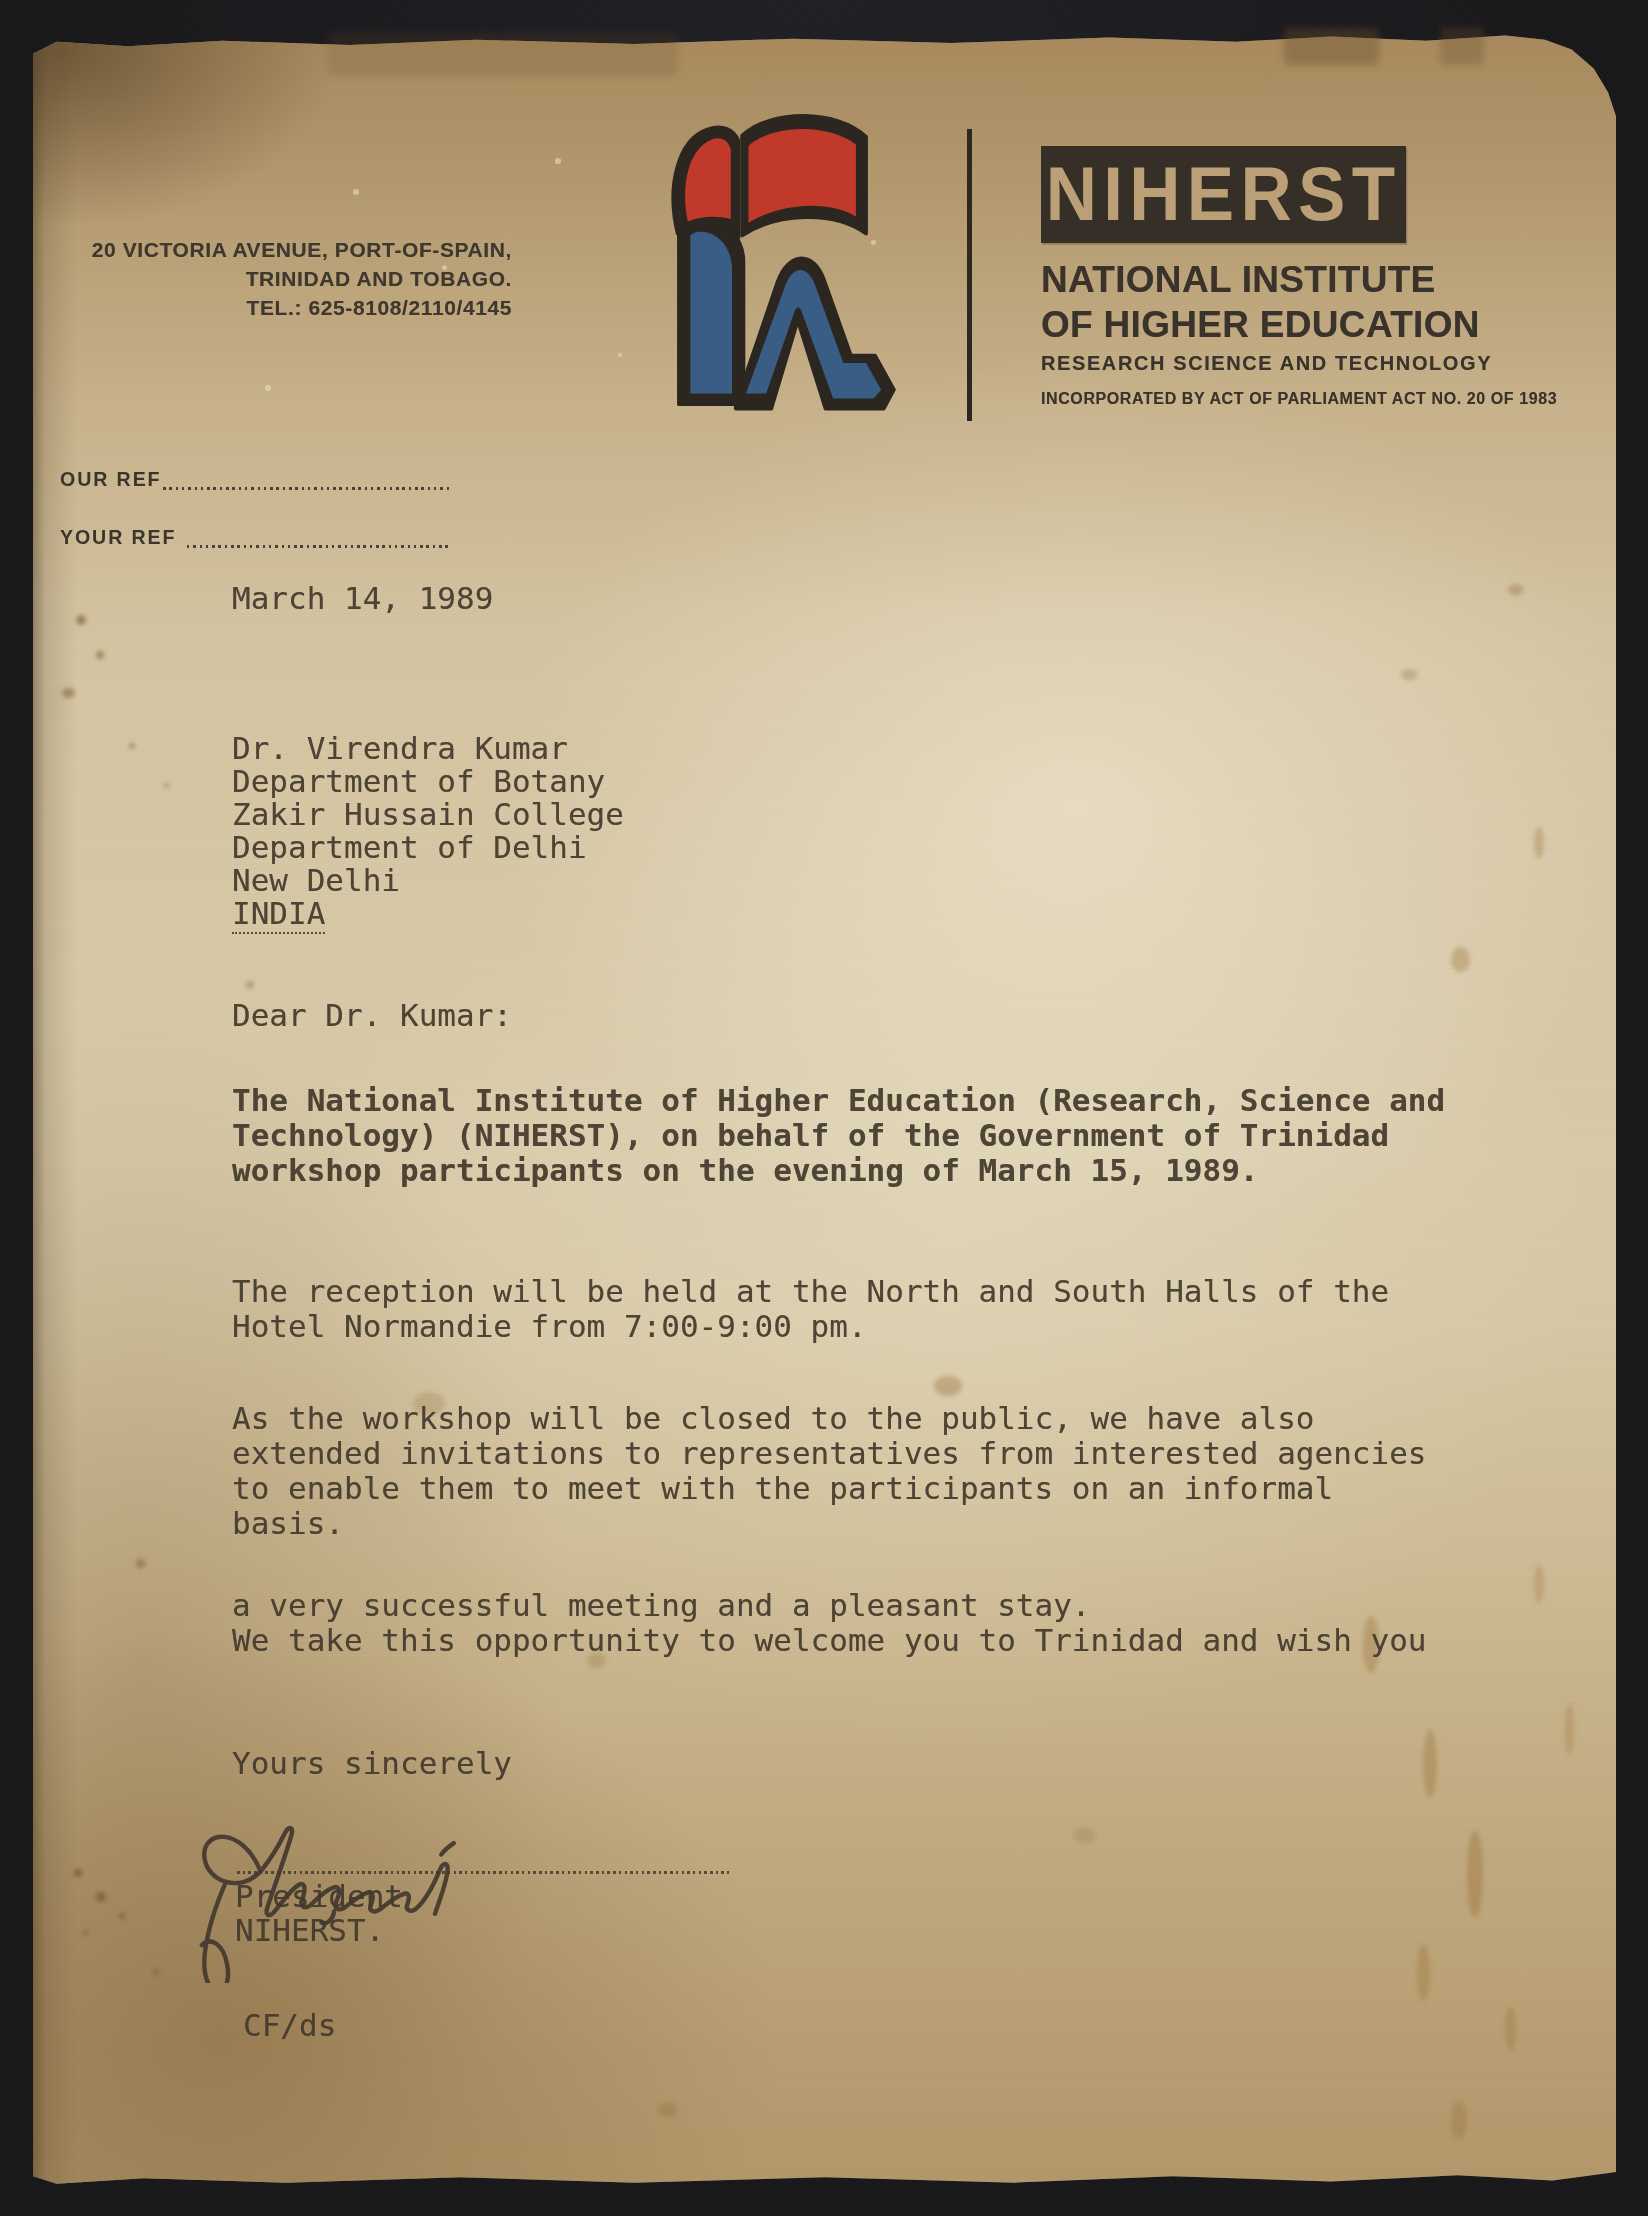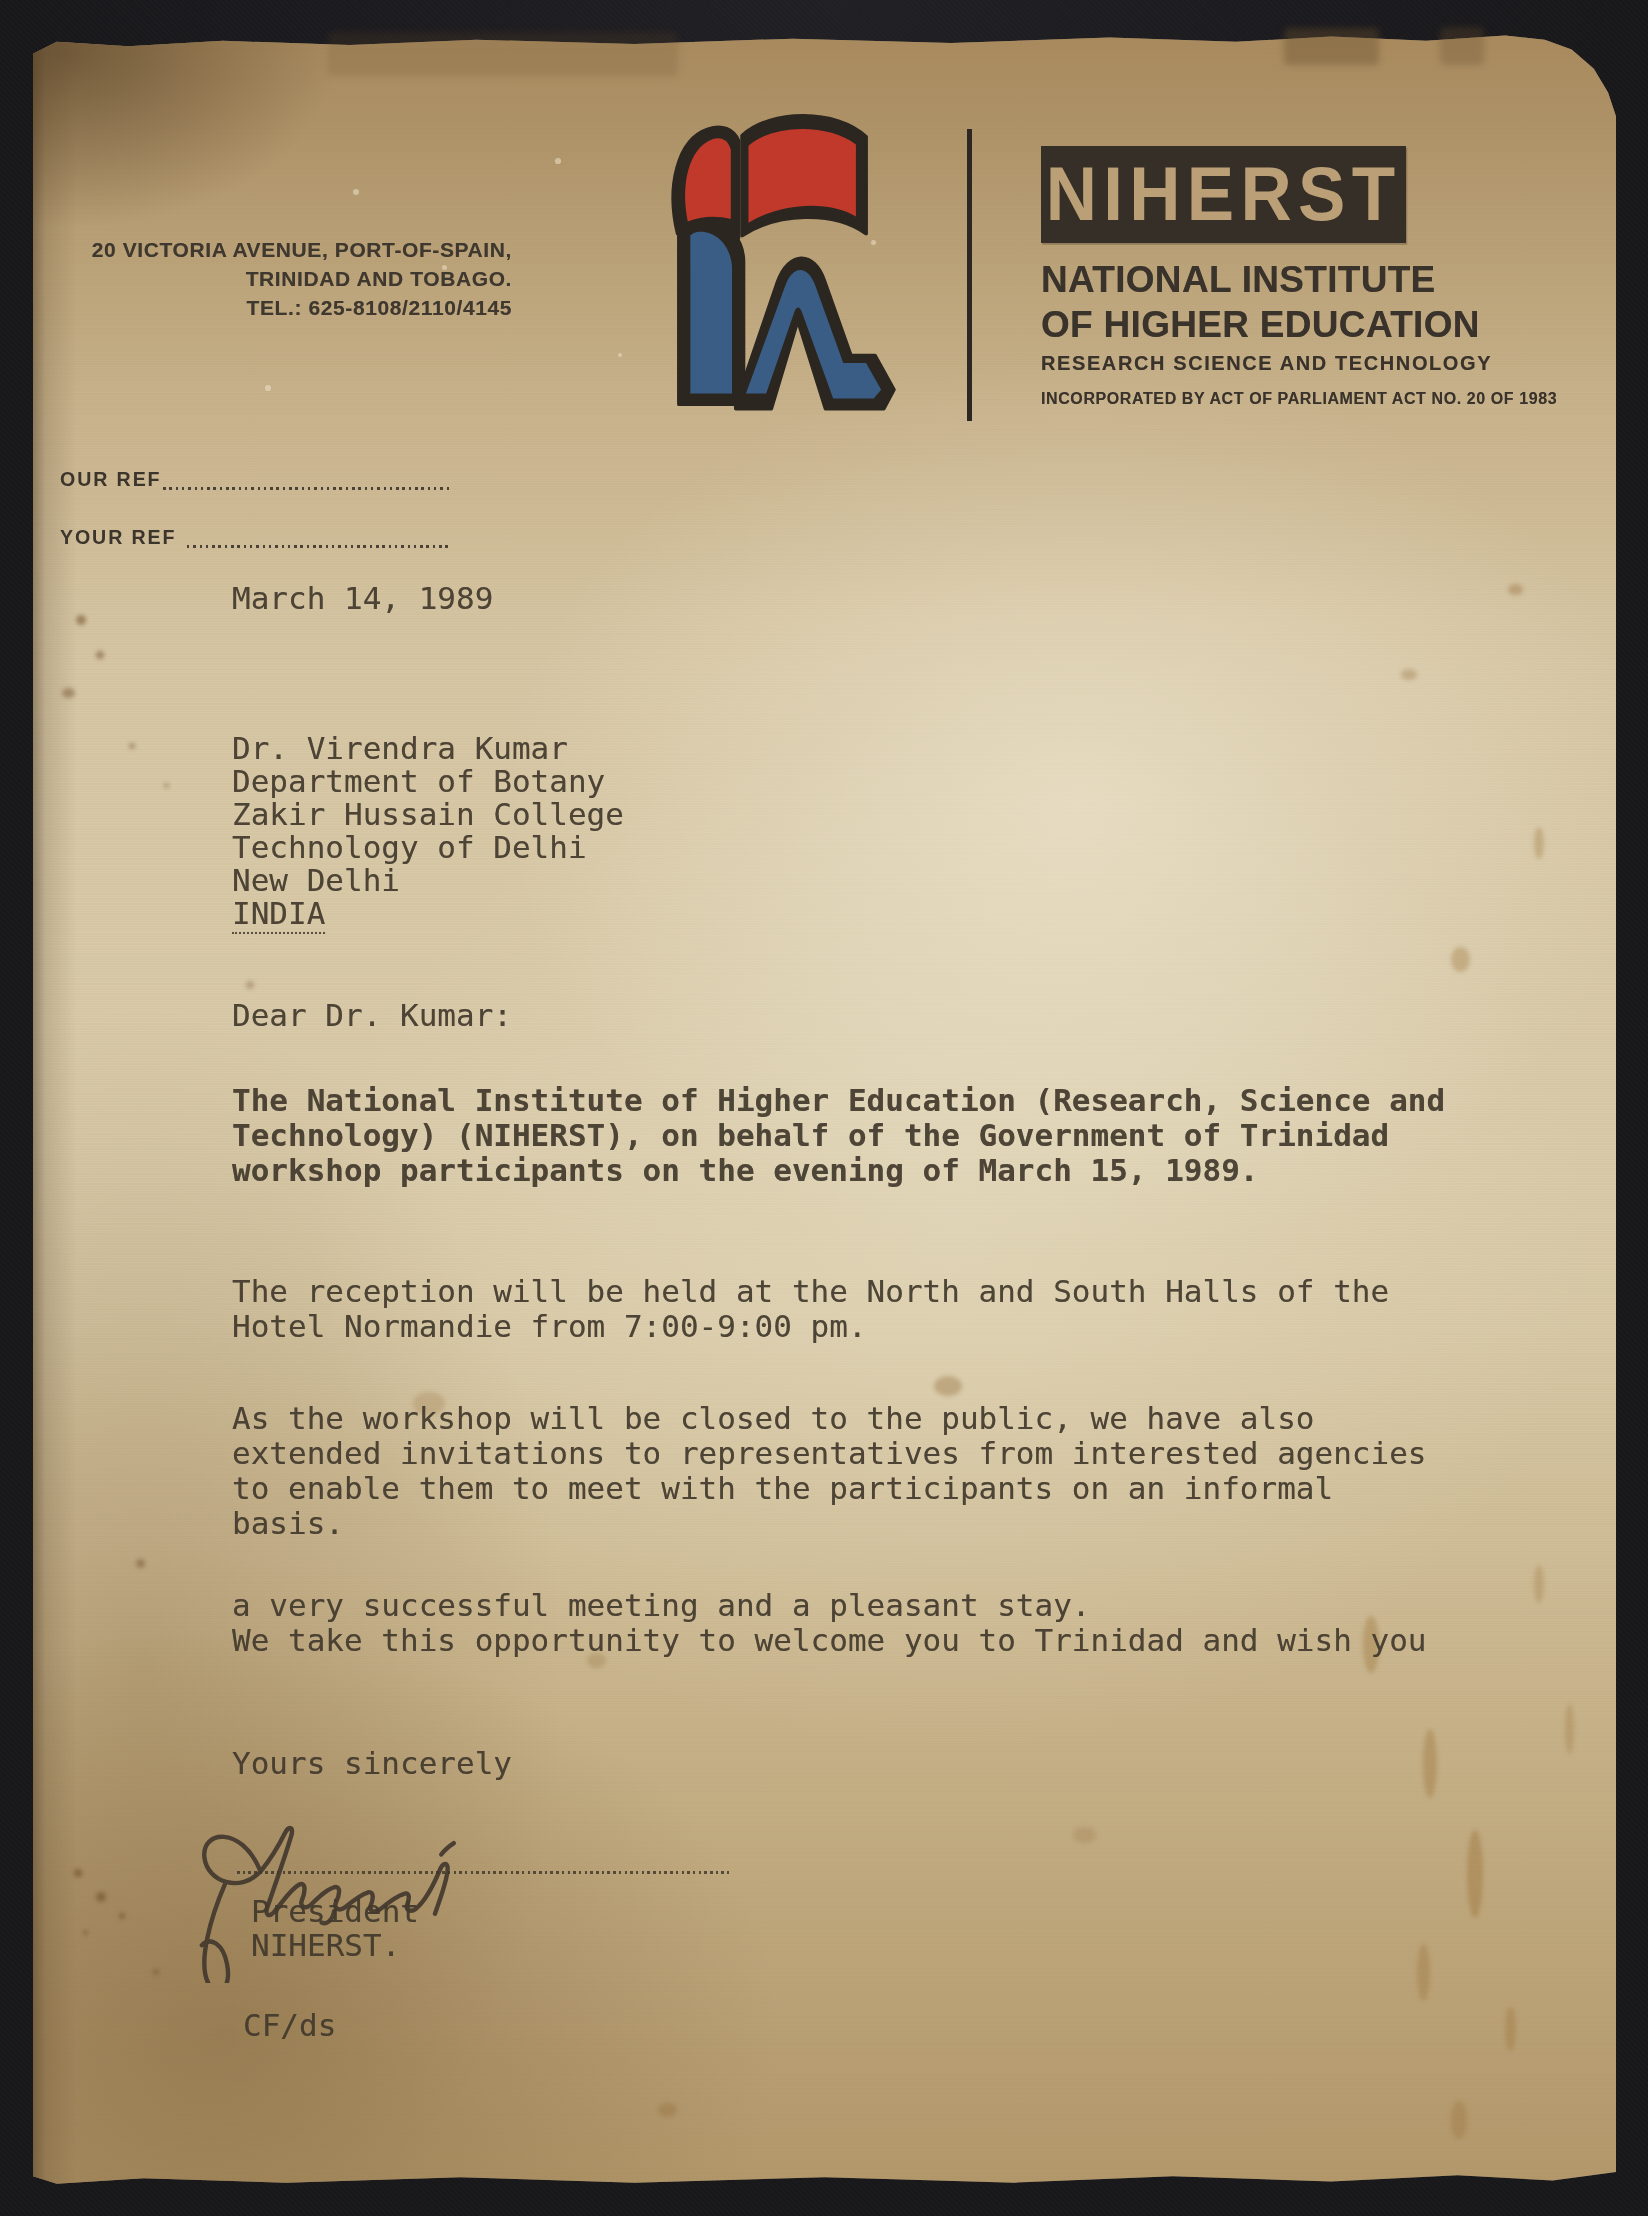--- a/index.html
+++ b/index.html
@@ -164,21 +164,21 @@
   <div class="ref-dots" style="left:163px;top:487px;width:287px;"></div>
   <div class="ref-label" style="left:60px;top:526px;">YOUR REF</div>
   <div class="ref-dots" style="left:187px;top:545px;width:263px;"></div>
 
   <div class="typed" style="left:232px;top:581px;">March 14, 1989</div>
 
   <div class="typed" id="recipient-block" style="left:232px;top:708px;">
     <div>Dr. Virendra Kumar</div>
     <div>Department of Botany</div>
     <div>Zakir Hussain College</div>
-    <div>Technology of Delhi</div>
+    <div>Department of Delhi</div>
     <div>New Delhi</div>
     <div><span class="underlined-dotted">INDIA</span></div>
   </div>
 
   <div class="typed" style="left:232px;top:998px;">Dear Dr. Kumar:</div>
 
   <div class="typed" style="left:232px;top:1083px;font-weight:bold;">
     <div>The National Institute of Higher Education (Research, Science and</div>
     <div>Technology) (NIHERST), on behalf of the Government of Trinidad</div>
     <div>workshop participants on the evening of March 15, 1989.</div>
@@ -206,21 +206,21 @@
   <svg class="sig-svg" viewBox="0 0 780 300">
     <g fill="none" stroke="#43392e" stroke-width="7" stroke-linecap="round" stroke-linejoin="round" opacity="0.92">
       <path d="M150,120 C120,50 58,58 62,100 C66,140 120,158 152,122 C170,100 182,78 190,62 C196,50 204,52 200,66 C190,100 172,150 162,180 C158,192 164,196 172,188 C186,172 198,152 212,144 C224,138 222,156 217,168 C213,178 221,184 231,176 C243,164 255,152 268,148 C280,145 276,162 271,172 C267,181 275,187 285,180 C297,170 309,160 322,156 C332,154 330,168 326,177 C323,185 331,190 341,183 C353,173 366,162 380,158 C389,156 387,168 384,176 C381,184 389,189 398,182 C412,170 426,144 436,120 C440,110 447,108 448,116 C450,130 436,168 428,190"></path>
       <path d="M268,186 C266,200 256,208 248,204"></path>
       <path d="M438,96 C444,88 452,82 458,78"></path>
       <path d="M96,140 C70,200 52,268 68,300 C82,328 106,310 98,270 C92,238 72,226 58,240"></path>
     </g>
   </svg>
   <div class="sig-dots"></div>
 
-  <div class="typed" id="president-block" style="left:251px;top:1879px;margin-top:15px;">
+  <div class="typed" id="president-block" style="left:235px;top:1879px;">
     <div>President</div>
     <div>NIHERST.</div>
   </div>
 
   <div class="typed" style="left:243px;top:2008px;">CF/ds</div>
 
 </div>
 
 
 </body></html>

